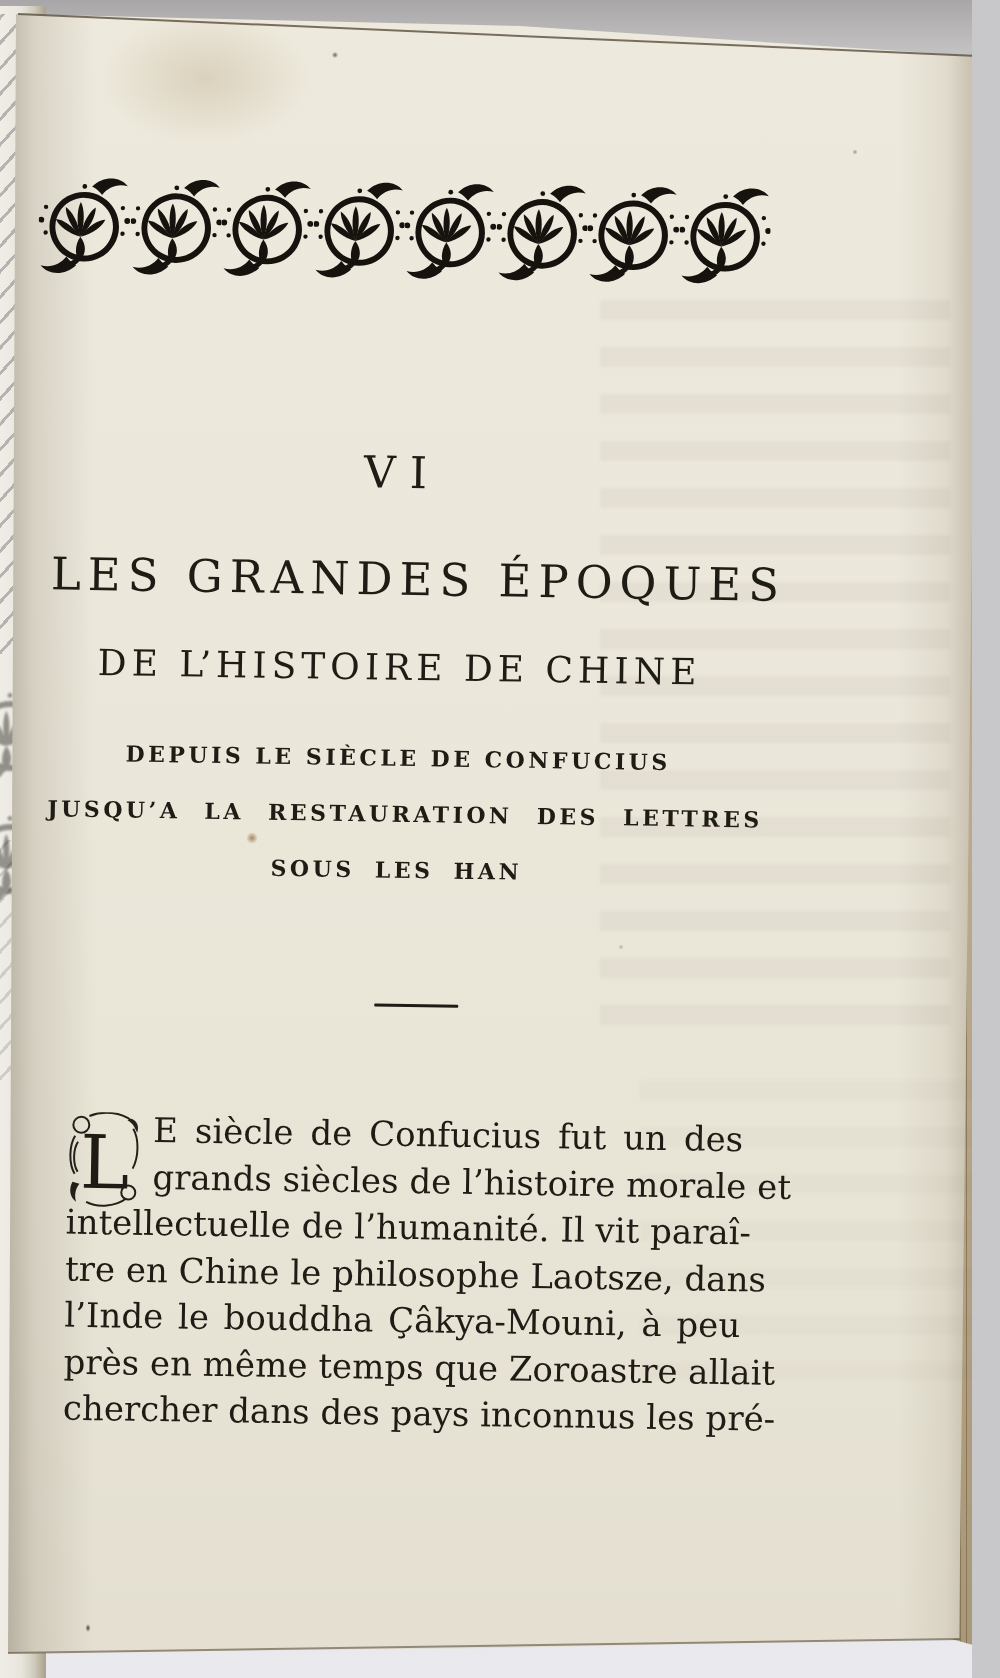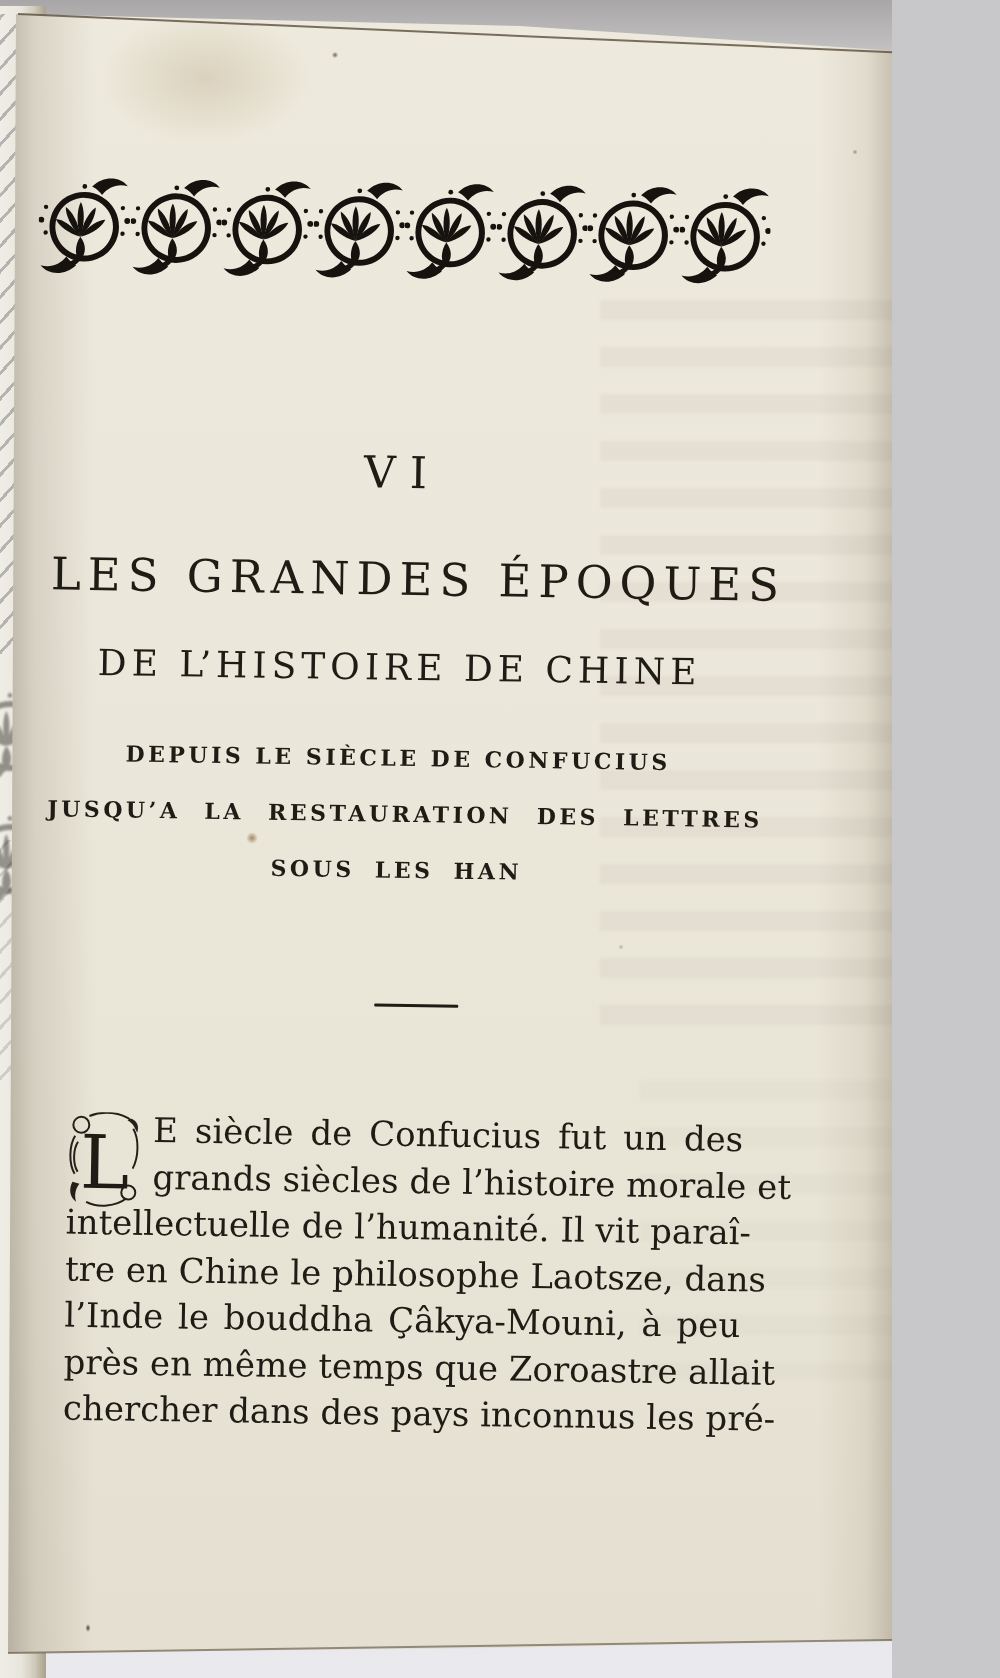--- a/index.html
+++ b/index.html
@@ -1,17 +1,17 @@
 <!DOCTYPE html>
 <html><head>
 <meta charset="utf-8">
 <style>
   html,body{margin:0;padding:0;background:#c8c7c9;}
   .photo{
-    position:relative; width:892px; height:1678px; overflow:hidden;
+    position:relative; width:972px; height:1678px; overflow:hidden;
     background:linear-gradient(180deg,#a9a6a7 0%,#c2c1c2 3%,#d4d3d5 22%,#dcdcdf 55%,#e6e6ea 85%,#eaeaee 100%);
     font-family:"DejaVu Serif","Liberation Serif",serif;
   }
   
   .facing-page{
     position:absolute; left:0; top:6px; width:46px; height:1672px;
     background:linear-gradient(90deg,#efede6 0%,#e9e6dd 45%,#cfcaba 75%,#a99f8c 100%);
   }
   .spine-marks{
     position:absolute; left:0; top:14px; width:24px; height:640px;

